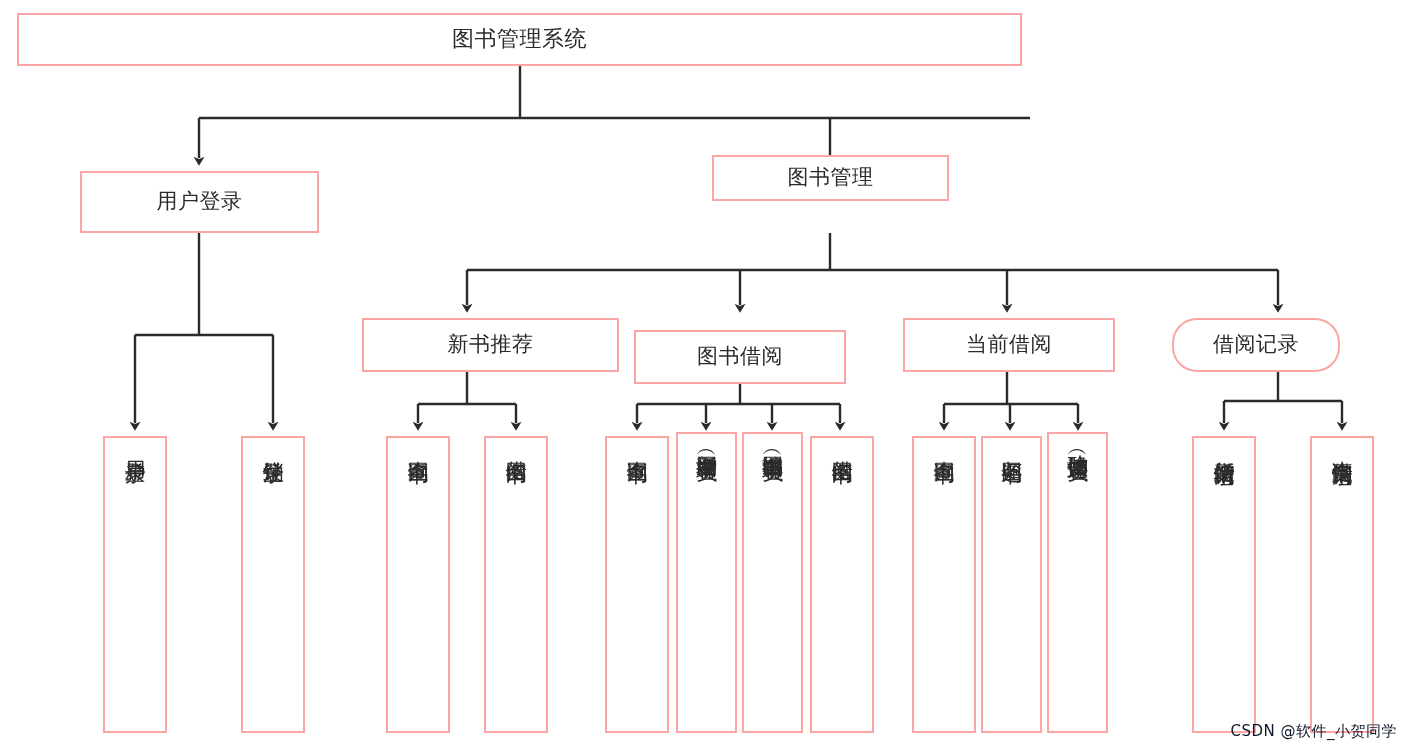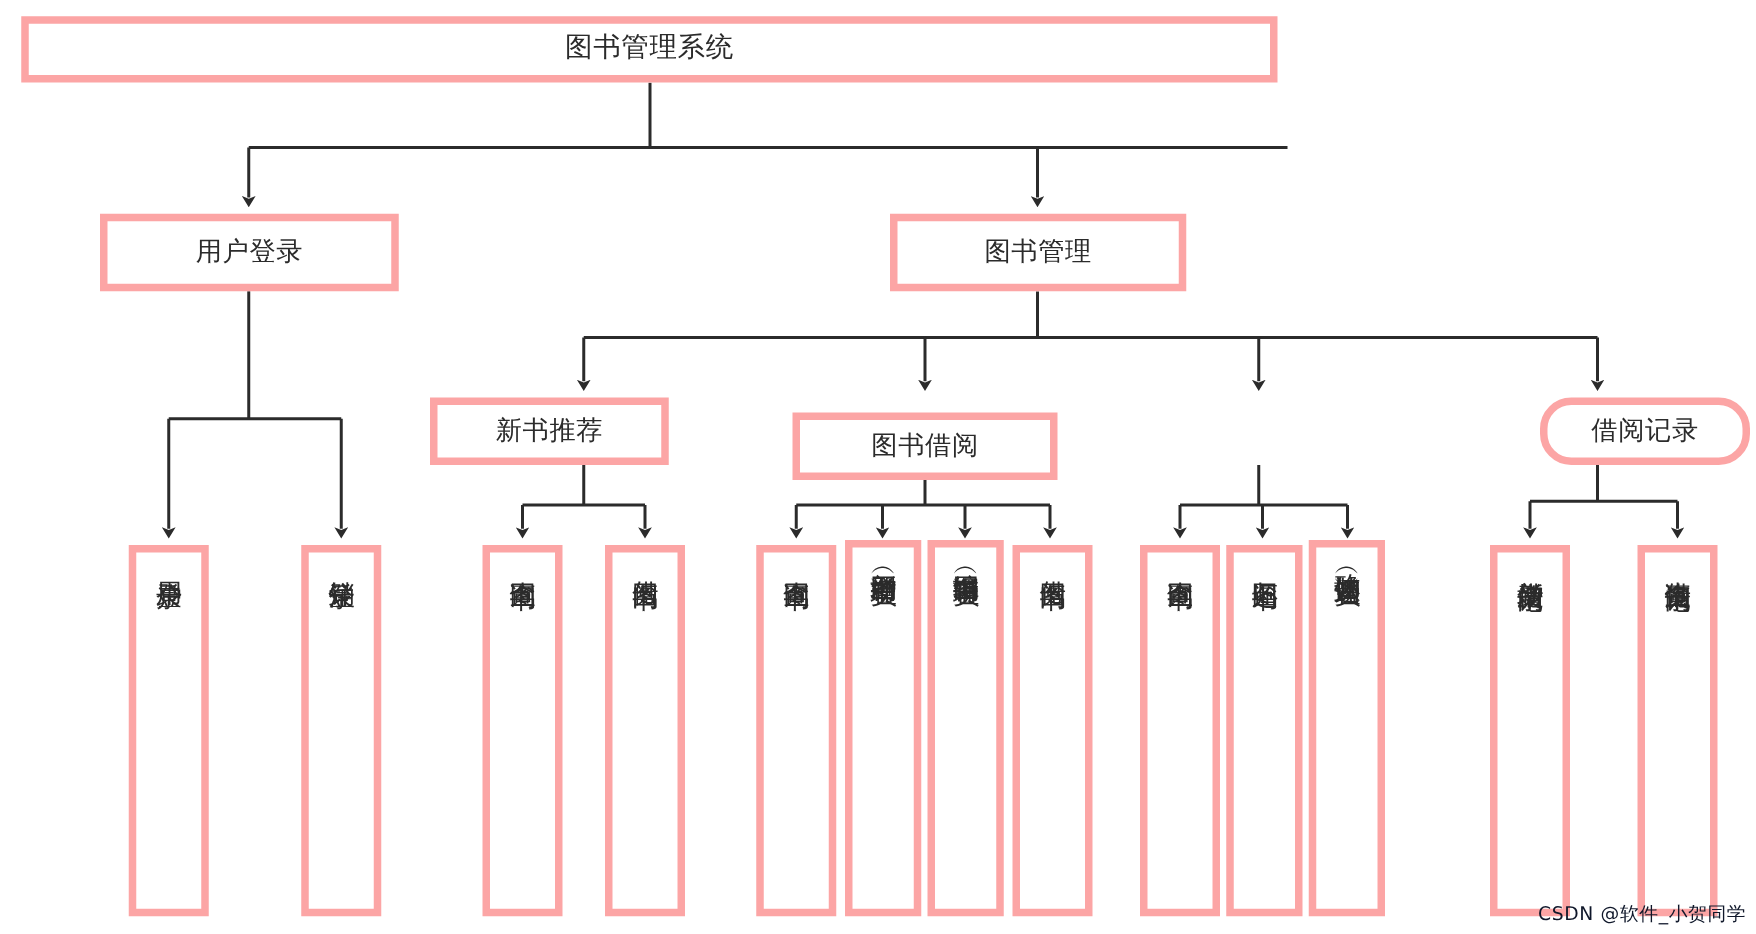--- a/index.html
+++ b/index.html
@@ -1,19 +1,19 @@
 <!DOCTYPE html>
 <html><head>
 <meta charset="utf-8">
 <style>
   html,body{margin:0;padding:0;background:#ffffff;}
   body{width:1405px;height:747px;font-family:"DejaVu Sans","Liberation Sans",sans-serif;overflow:hidden;}
   #stage{position:relative;width:1405px;height:747px;background:#fff;}
   svg.edges{position:absolute;left:0;top:0;width:1405px;height:747px;pointer-events:none;}
-  .node{position:absolute;box-sizing:border-box;border:6px solid #fca5a5;background:#ffffff;
+  .node{position:absolute;box-sizing:border-box;border:2px solid #fca5a5;background:#ffffff;
         display:flex;align-items:center;justify-content:center;color:#2b2b2b;}
   .node.h{font-size:21px;letter-spacing:.5px;line-height:1.1;}
   .node.root{font-size:22px;}
   .node.v{writing-mode:vertical-rl;text-orientation:upright;font-size:21px;
           line-height:1.08;letter-spacing:1px;justify-content:flex-start;padding-top:6px;
           align-items:center;white-space:nowrap;}
   .node.v.tall{padding-top:4px;}
   .wm{position:absolute;right:8px;bottom:6px;font-size:15px;color:#0f172a;
       letter-spacing:.5px;white-space:nowrap;}
 </style>
@@ -69,25 +69,26 @@
       <path d="M1278,372 L1278,401"></path>
       <path d="M1224,401 L1342,401"></path>
       <path d="M1224,401 L1224,423" marker-end="url(#arrow)"></path>
       <path d="M1342,401 L1342,423" marker-end="url(#arrow)"></path>
     </g>
   </svg>
 
   <div class="node h root" style="left:17px;top:13px;width:1005px;height:53px;">图书管理系统</div>
 
   <div class="node h" style="left:80px;top:171px;width:239px;height:62px;">用户登录</div>
-  <div class="node h" style="left:712px;top:171px;width:237px;height:62px;text-align:center;">图书管理</div>
+  <div class="node h" style="left:712px;top:155px;width:237px;height:46px;text-align:center;">图书管理</div>
 
-  <div class="node h" style="left:344px;top:318px;width:191px;height:54px;text-align:center;">新书推荐</div>
+  <div class="node h" style="left:362px;top:318px;width:257px;height:54px;text-align:center;">新书推荐</div>
   <div class="node h" style="left:634px;top:318px;width:212px;height:54px;margin-top:12px;">图书借阅</div>
-  <div class="node h" style="left:1232px;top:318px;width:168px;height:54px;border-radius:25px;">借阅记录</div>
+  <div class="node h" style="left:903px;top:318px;width:212px;height:54px;">当前借阅</div>
+  <div class="node h" style="left:1172px;top:318px;width:168px;height:54px;border-radius:25px;">借阅记录</div>
 
   <div class="node v" style="left:103px;top:436px;width:64px;height:297px;">用户登录</div>
   <div class="node v" style="left:241px;top:436px;width:64px;height:297px;">注销登录</div>
 
   <div class="node v" style="left:386px;top:436px;width:64px;height:297px;">查询图书</div>
   <div class="node v" style="left:484px;top:436px;width:64px;height:297px;">借阅图书</div>
 
   <div class="node v" style="left:605px;top:436px;width:64px;height:297px;">查询图书</div>
   <div class="node v tall" style="left:676px;top:432px;width:61px;height:301px;">新增图书（管理员）</div>
   <div class="node v tall" style="left:742px;top:432px;width:61px;height:301px;">编辑图书（管理员）</div>

